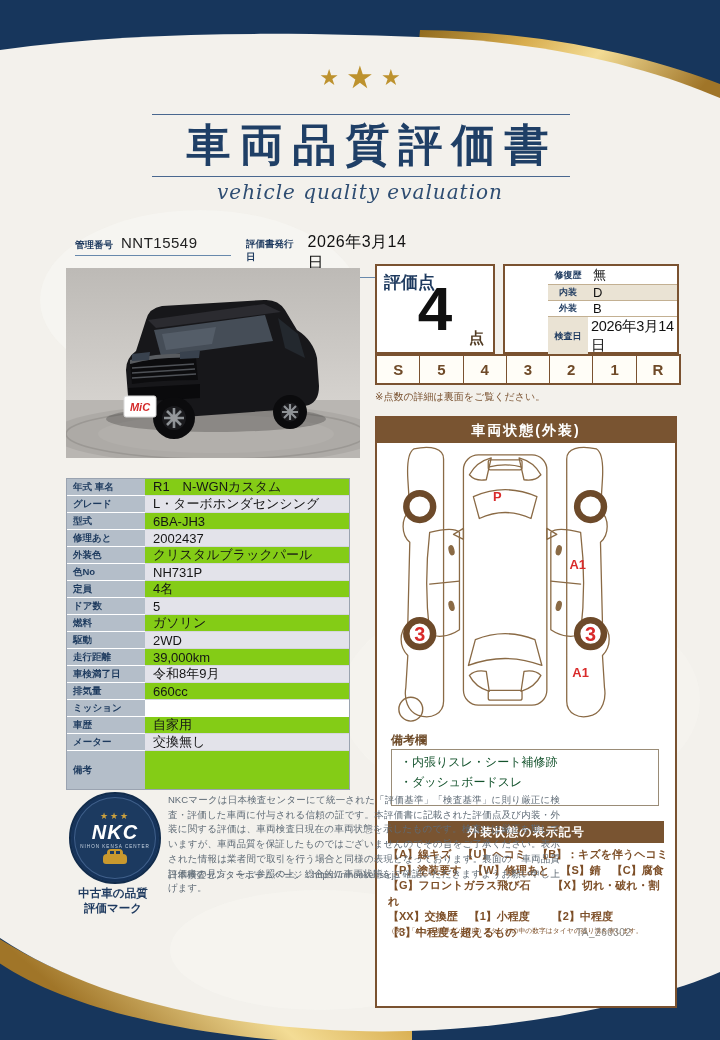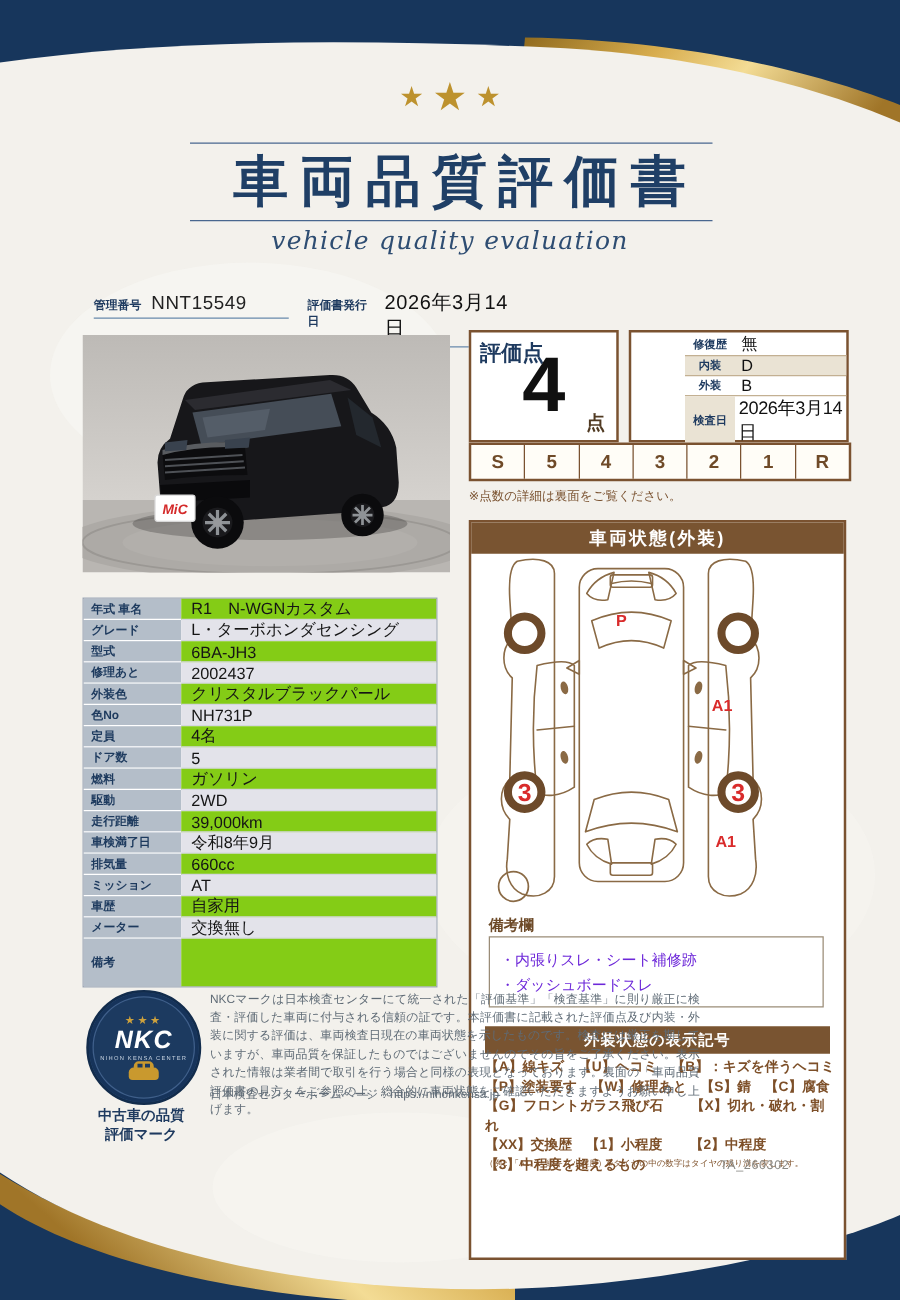--- a/index.html
+++ b/index.html
@@ -52,21 +52,21 @@
   .scale-cell:first-child{border-left:none;}
   .scale-note{left:375px;top:390px;font-size:10px;color:#7a5230;}
 
   
   .panel{left:375px;top:416px;width:302px;height:592px;background:#fff;border:2px solid #7a5230;box-sizing:border-box;}
   .panel-head{position:absolute;left:0;top:0;width:100%;height:25px;background:#795431;color:#fff;
               display:flex;align-items:center;justify-content:center;font-size:14px;font-weight:bold;letter-spacing:2px;}
   .diagram{position:absolute;left:8px;top:25px;width:282px;height:290px;}
   .remarks-lbl{position:absolute;left:14px;top:314px;font-size:12px;font-weight:bold;color:#6d4a28;}
   .remarks-box{position:absolute;left:14px;top:331px;width:268px;height:57px;border:1px solid #9a8c77;
-               background:#fff;padding:9px 8px;box-sizing:border-box;font-size:12px;color:#6d28d9;line-height:1.65;}
+               background:#fff;padding:3px 8px;box-sizing:border-box;font-size:12px;color:#14532d;line-height:1.65;}
   .legend-head{position:absolute;left:11px;top:403px;width:276px;height:22px;background:#795431;color:#fff;
                display:flex;align-items:center;justify-content:center;font-size:12px;font-weight:bold;letter-spacing:1px;}
   .legend{position:absolute;left:11px;top:429px;width:280px;color:#7d4f28;font-weight:bold;
           font-size:11px;line-height:15.5px;}
   .legend-note{position:absolute;left:11px;top:508px;width:282px;color:#7d4f28;font-size:6.8px;}
 
   .doc-code{left:576px;top:927px;font-size:10px;color:#8a8a86;letter-spacing:0.5px;}
 
   
   .spec{left:66px;top:478px;width:282px;border:1px solid #9aa3b0;background:#fff;}
@@ -333,21 +333,20 @@
     <div class="spec-row">
         <div class="spec-label">車検満了日</div>
         <div class="spec-value">令和8年9月</div>
       </div>
     <div class="spec-row">
         <div class="spec-label">排気量</div>
         <div class="spec-value">660cc</div>
       </div>
     <div class="spec-row">
         <div class="spec-label">ミッション</div>
-        <div class="spec-value">AT</div>
       </div>
     <div class="spec-row">
         <div class="spec-label">車歴</div>
         <div class="spec-value">自家用</div>
       </div>
     <div class="spec-row">
         <div class="spec-label">メーター</div>
         <div class="spec-value">交換無し</div>
       </div>
     <div class="spec-row tall">

